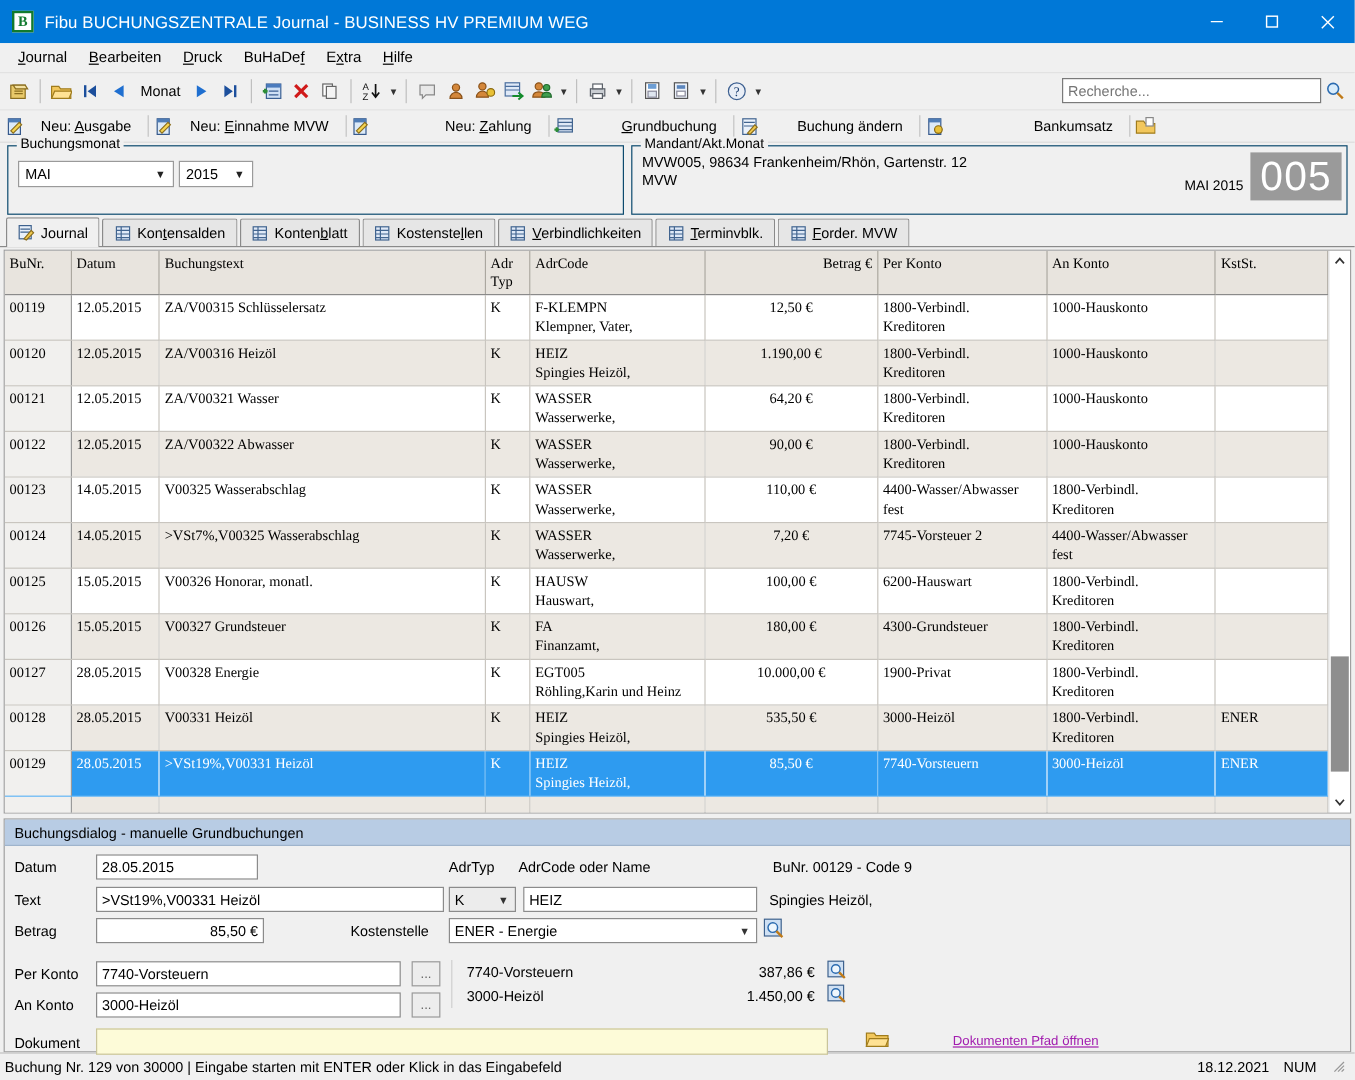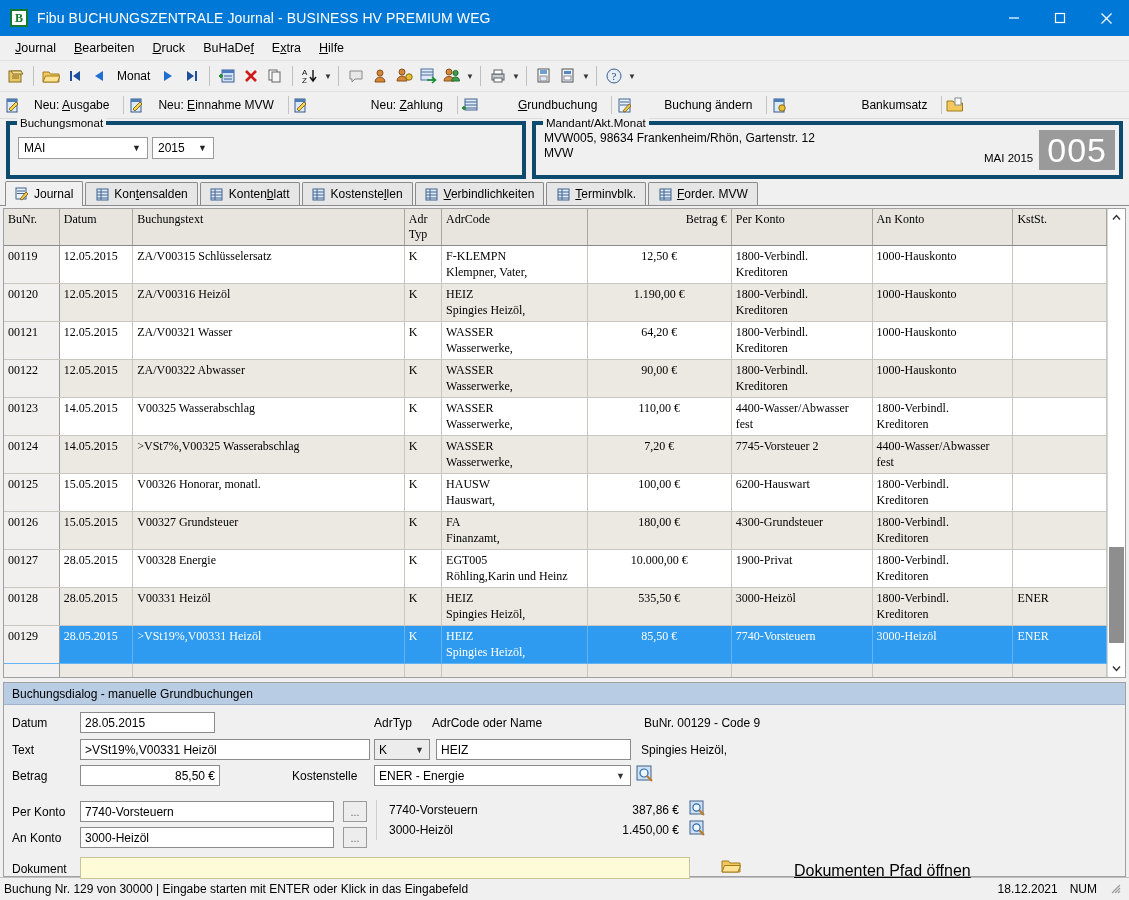--- a/index.html
+++ b/index.html
@@ -62,21 +62,21 @@
     height: 26px; flex: 0 0 26px; background: #f0f0f0; display: flex; align-items: center;
     border-top: 1px solid #e2e2e2; border-bottom: 1px solid #dcdcdc;
   }
   .t2sep { width: 1px; height: 18px; background: #c4c4c4; }
   .t2lbl { font-size: 12px; padding: 0 14px 0 10px; white-space: nowrap; }
   .t2lbl u { text-decoration: underline; }
   .t2ico { width: 24px; display:flex; align-items:center; justify-content:center; }
 
   
   .infoarea { flex: 0 0 58px; display: flex; padding: 2px 6px 0 6px; gap: 6px; }
-  .group { border: 4px solid #0c4a6e; position: relative; padding-top: 3px; }
+  .group { border: 1px solid #0c4a6e; position: relative; padding-top: 3px; }
   .group > .glegend {
     position: absolute; top: -8px; left: 7px; background: #f0f0f0; padding: 0 3px; font-size: 11.5px;
   }
   .grp-monat { width: 512px; }
   .grp-mandant { flex: 1; }
   .selrow { display: flex; gap: 4px; margin: 9px 0 0 8px; }
   .wselect {
     height: 22px; border: 1px solid #9a9a9a; background: #fff; box-sizing: border-box;
     display: flex; align-items: center; font-size: 12px; padding-left: 5px; position: relative;
   }
@@ -155,21 +155,21 @@
   .dd { position: absolute; border: 1px solid #8b8b8b; background: #fff; height: 21px; box-sizing: border-box;
         font-size: 12px; padding: 2px 4px; display:flex; align-items:center; }
   .dd.gray { background: #ececec; }
   .dd .chev { position: absolute; right: 5px; font-size: 9px; color: #333; }
   .btn3 { position: absolute; width: 24px; height: 21px; border: 1px solid #9a9a9a; background: #ededed;
           font-size: 11px; display: flex; align-items: center; justify-content: center; color: #666; box-sizing: border-box; }
   .amtbox { position: absolute; border-left: 1px solid #cfcfcf; }
   .amtrow { display: flex; font-size: 12px; height: 20px; align-items: center; }
   .amtname { width: 170px; }
   .amtval { width: 120px; text-align: right; }
-  .link { position: absolute; color: #000000; font-size: 16px; }
+  .link { position: absolute; color: #a21caf; font-size: 11px; }
 
   
   .statusbar { flex: 0 0 22px; display: flex; align-items: center; border-top: 1px solid #c0c0c0;
                background: #f0f0f0; font-size: 12px; padding-left: 4px; }
   .statusbar .sright { margin-left: auto; display: flex; align-items: center; gap: 12px; padding-right: 6px; }
   .grip { width: 14px; height: 14px; }
 </style>
 </head>
 <body>
 
@@ -339,20 +339,29 @@
     <div class="tbarrow">▼</div>
     <div class="tbsep"></div>
     <div class="tbbtn">
       <svg width="18" height="18" viewBox="0 0 18 18">
           <circle cx="9" cy="9" r="7" fill="#e9eef6" stroke="#3c5f90"></circle>
           <text x="9" y="13" font-size="11" text-anchor="middle" fill="#1b3e70" font-family="Liberation Serif">?</text>
         </svg>
     </div>
     <div class="tbarrow">▼</div>
 
+    <div class="search-wrap">
+      <input class="search-input" type="text" placeholder="Recherche..." style="">
+      <div class="search-ico">
+        <svg width="17" height="17" viewBox="0 0 17 17">
+            <circle cx="7" cy="7" r="4.5" fill="#d9ecfb" stroke="#2b6bb0" stroke-width="1.3"></circle>
+            <line x1="10.5" y1="10.5" x2="15" y2="15" stroke="#c07a18" stroke-width="2"></line>
+          </svg>
+      </div>
+    </div>
   </div>
 
   <div class="toolbar2">
     <div class="t2ico">
       <svg width="17" height="17" viewBox="0 0 17 17">
           <rect x="3" y="2" width="10" height="13" fill="#dceaf8" stroke="#36598c"></rect>
           <rect x="3" y="2" width="10" height="3" fill="#4e7cb5"></rect>
           <path d="M5 12 L12 5 L14 7 L7 14 Z" fill="#f5d44f" stroke="#8a6d1e"></path>
         </svg>
     </div>

